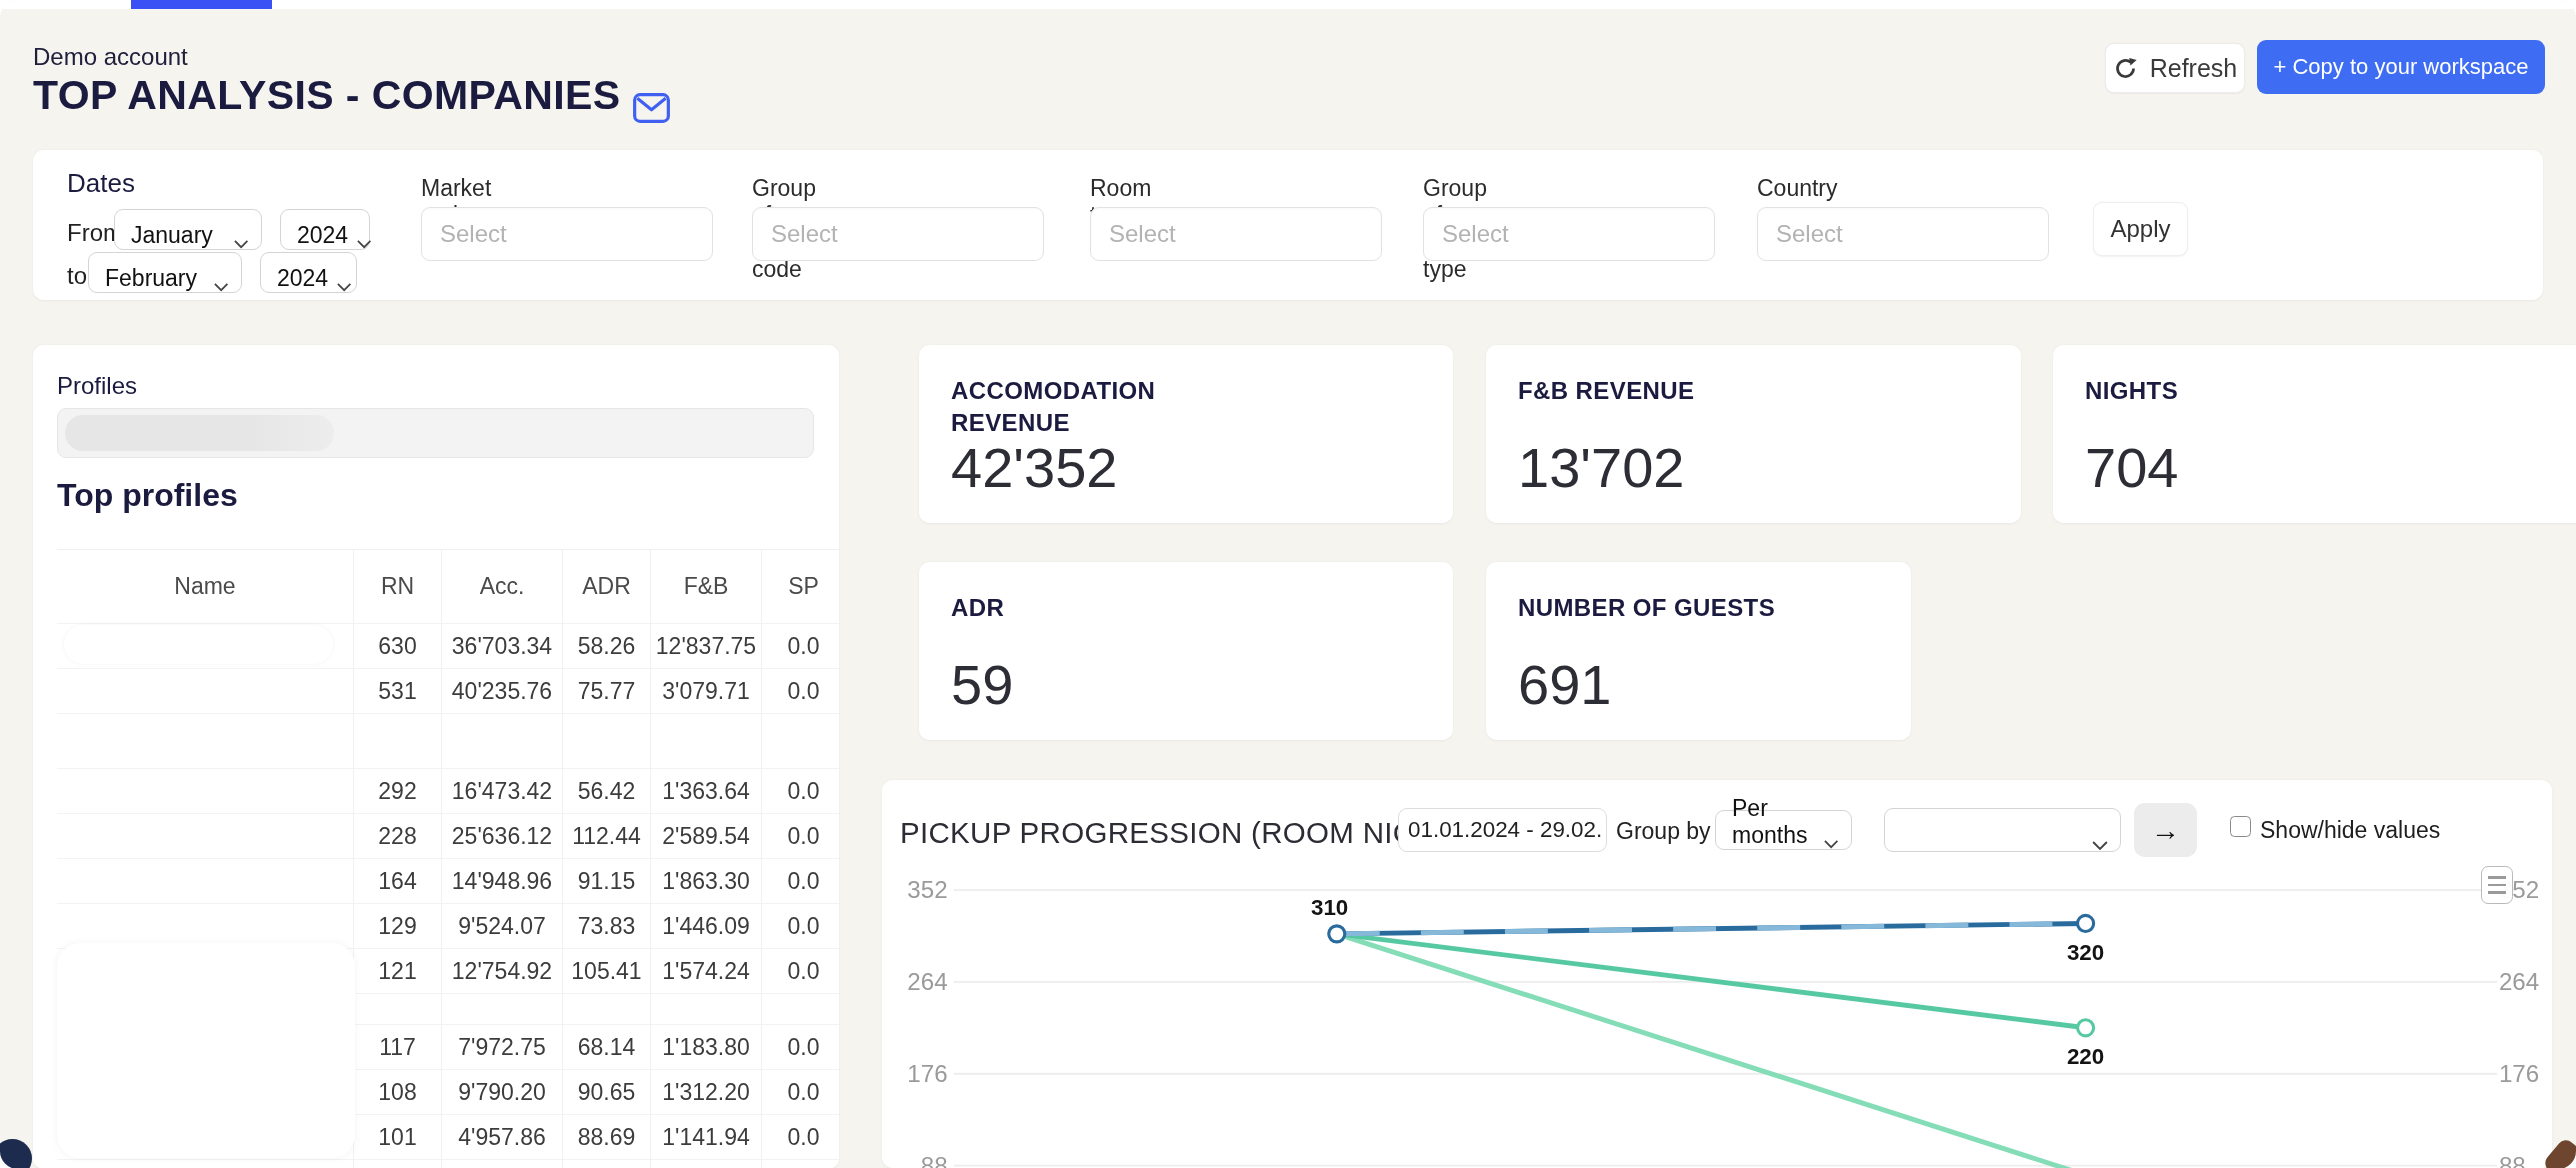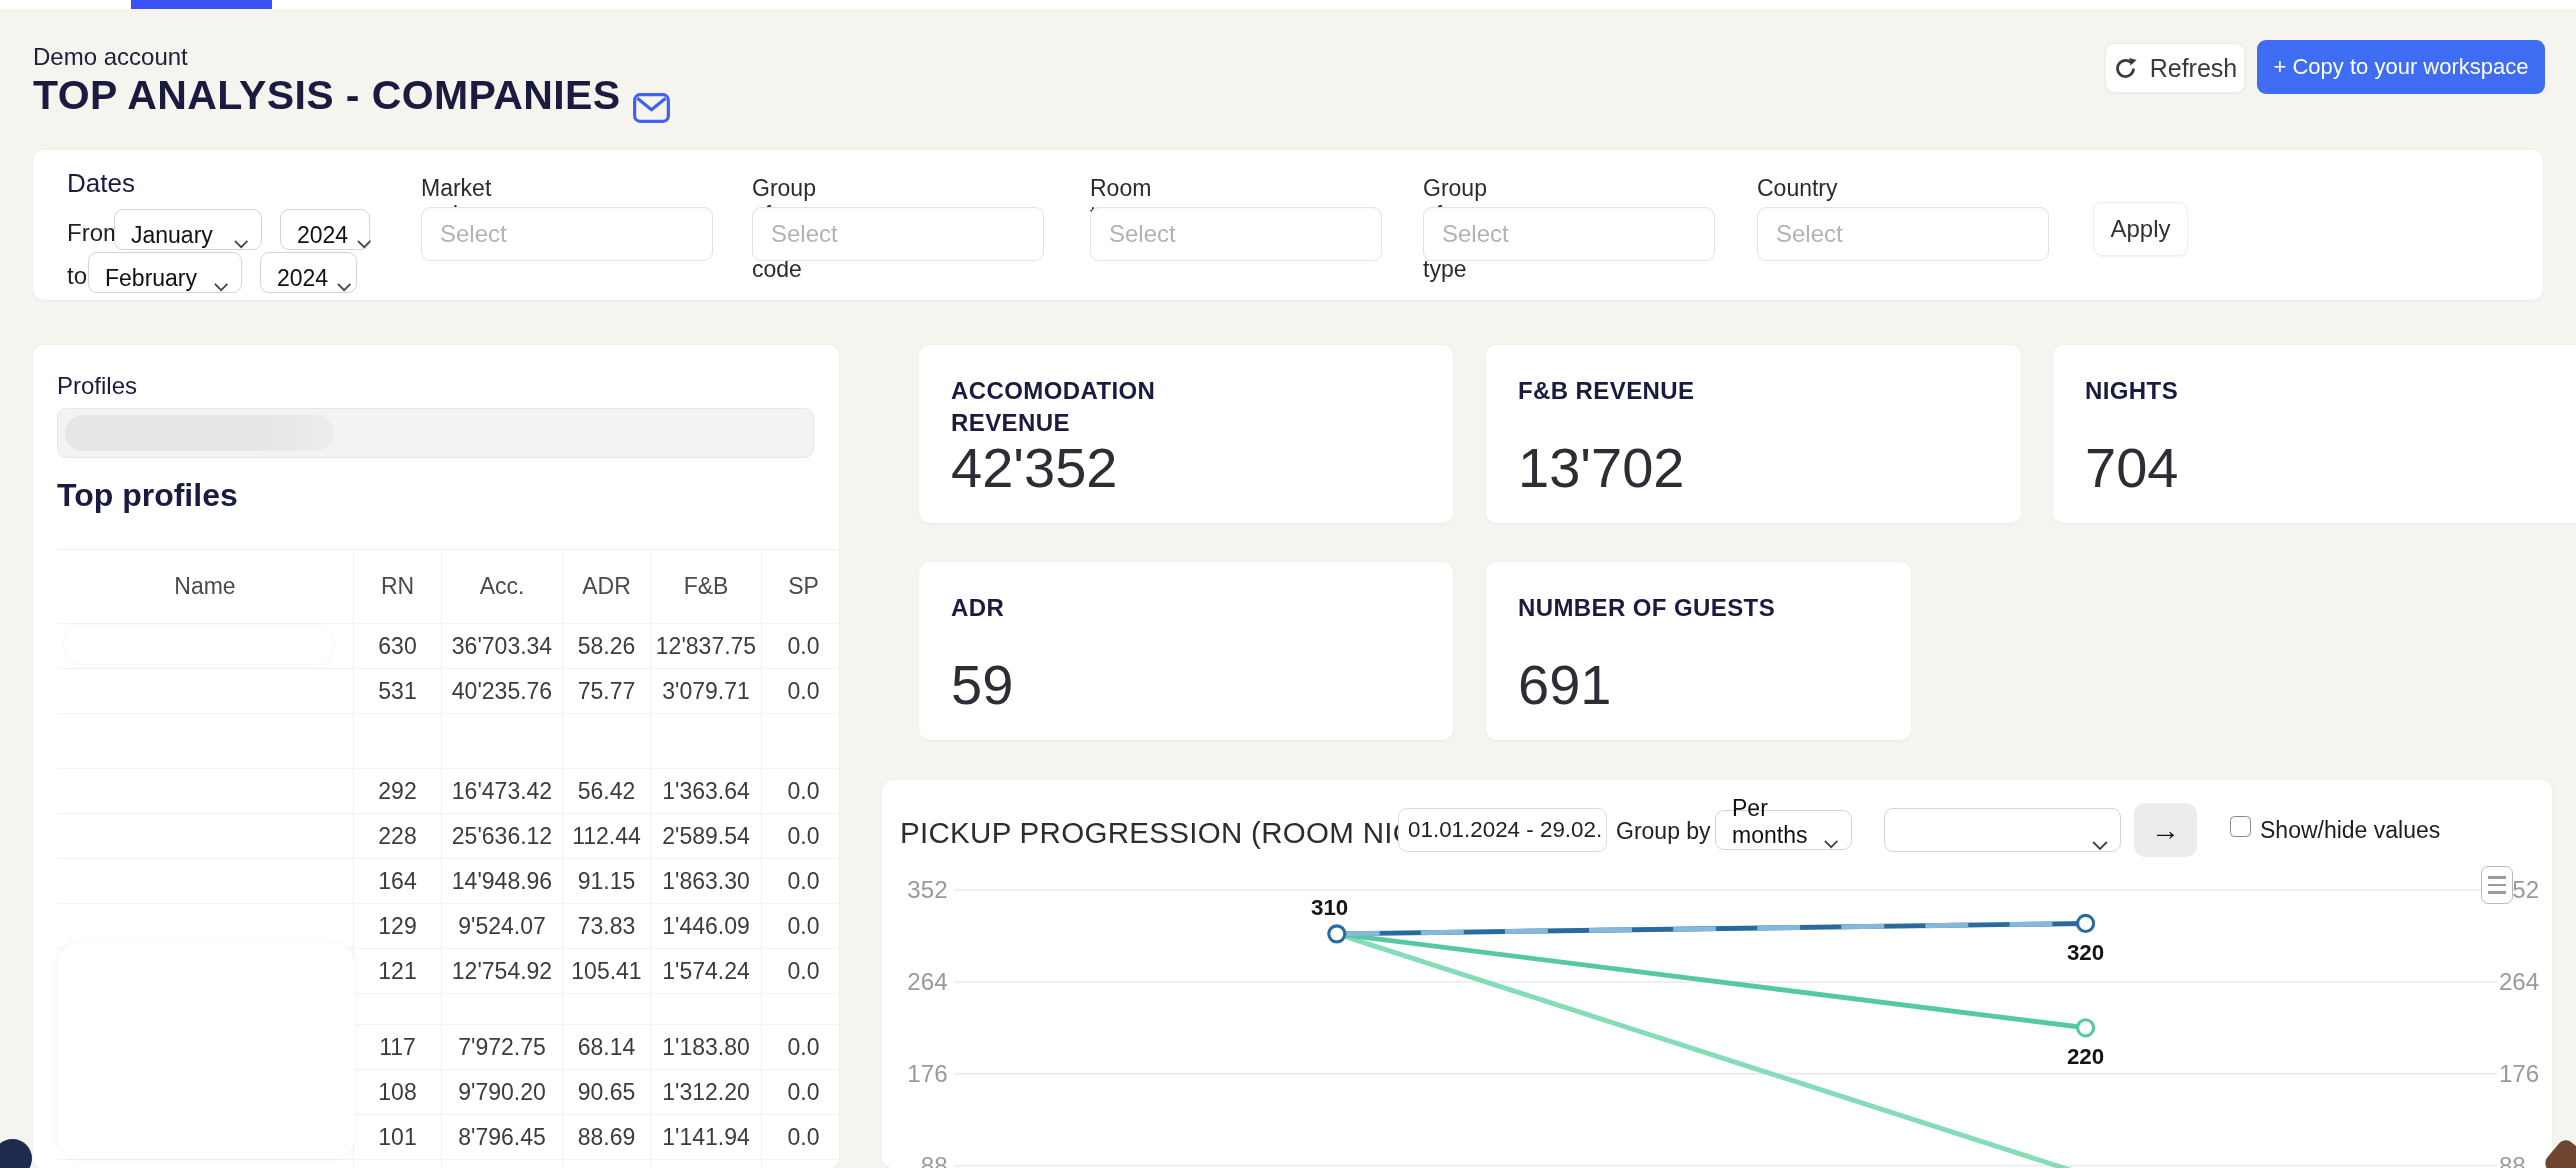--- a/index.html
+++ b/index.html
@@ -1,20 +1,20 @@
 <!DOCTYPE html>
 <html style="font-size:14.3px"><head>
 <meta charset="utf-8">
 <style>
   * { box-sizing: border-box; margin: 0; padding: 0; }
   html,body { background:#fff; }
   body { font-family: "Liberation Sans", "DejaVu Sans", sans-serif; }
   #page {
     position: relative; width: 2576px; height: 1169px;
-    background:#f6f4ef; overflow: hidden;
+    background:#f6f4ef; overflow: hidden; border-radius: 18px;
   }
   
   .top-strip { position:absolute; top:0; left:0; width:100%; height:9px; background:#ffffff; }
   .top-accent { position:absolute; top:0; left:131px; width:141px; height:9px; }
 
   
   .account-label { position:absolute; left:33px; top:43px; font-size:24px; color:#20203c; }
   .page-title { position:absolute; left:33px; top:72px; font-size:41px; font-weight:600; letter-spacing:0.4px; color:#1b1b40; }
   .mail-icon { position:absolute; left:632px; top:90px; }
   .refresh-btn {
@@ -324,21 +324,21 @@
             <div class="tp-cell c0"></div>
             <div class="tp-cell c1">108</div>
             <div class="tp-cell c2">9'790.20</div>
             <div class="tp-cell c3">90.65</div>
             <div class="tp-cell c4">1'312.20</div>
             <div class="tp-cell c5">0.0</div>
           </div>
           <div class="tp-row">
             <div class="tp-cell c0"></div>
             <div class="tp-cell c1">101</div>
-            <div class="tp-cell c2">8'796.45</div>
+            <div class="tp-cell c2">4'957.86</div>
             <div class="tp-cell c3">88.69</div>
             <div class="tp-cell c4">1'141.94</div>
             <div class="tp-cell c5">0.0</div>
           </div>
           <div class="tp-row">
             <div class="tp-cell c0"></div>
             <div class="tp-cell c1"></div>
             <div class="tp-cell c2"></div>
             <div class="tp-cell c3"></div>
             <div class="tp-cell c4"></div>

